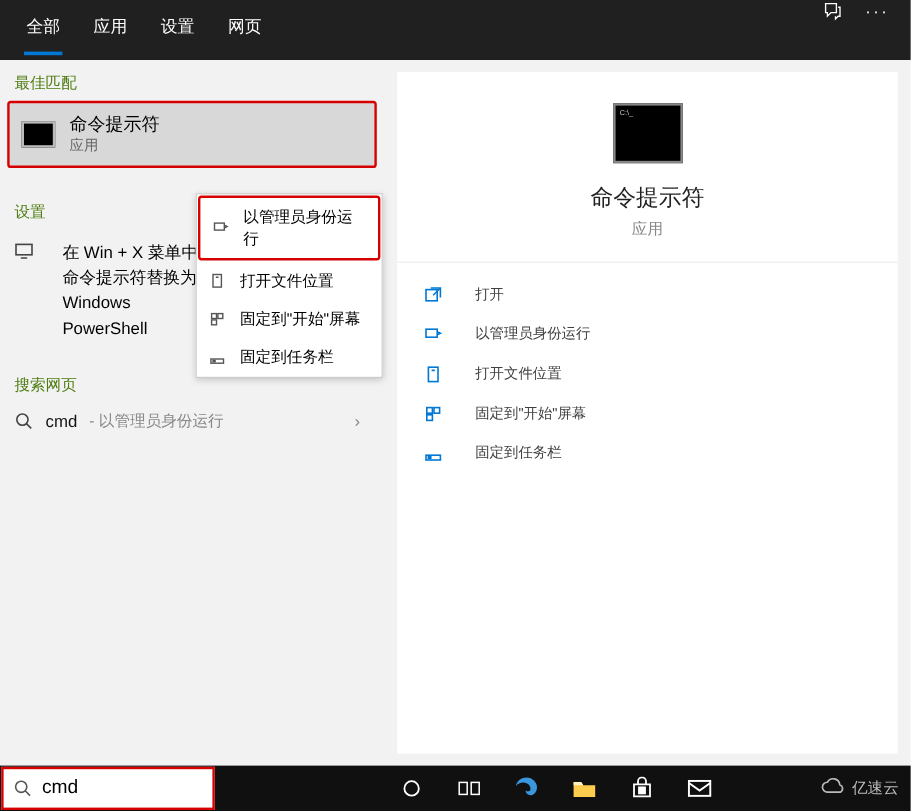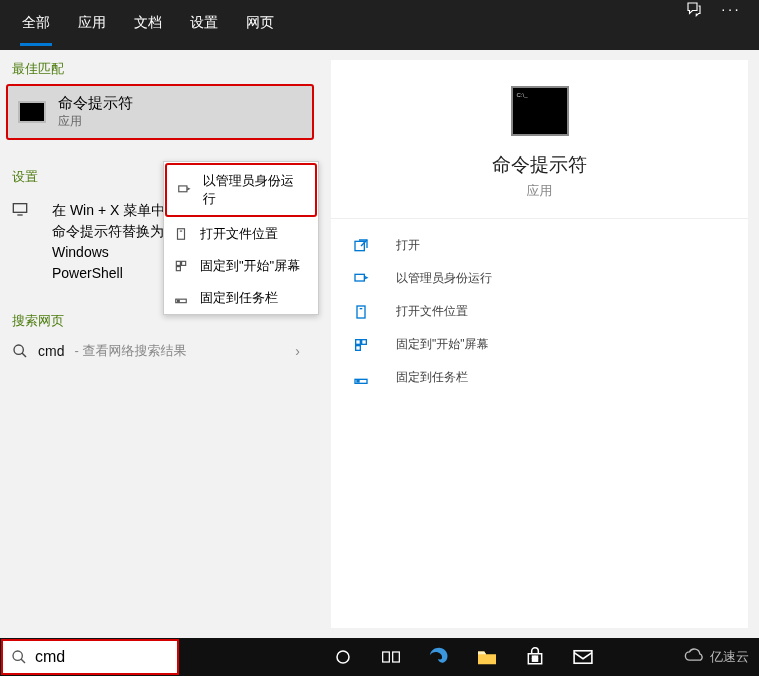--- a/index.html
+++ b/index.html
@@ -57,21 +57,20 @@
 .watermark .wm-icon { font-size: 16px; }
 
 svg { display: block; }
 </style>
 </head>
 <body>
 
 <div class="tabs">
   <div class="tab active">全部</div>
   <div class="tab">应用</div>
-  <div class="tab">文档</div>
   <div class="tab">设置</div>
   <div class="tab">网页</div>
   <div class="tab-right">
     <span>
       <svg width="18" height="18" viewBox="0 0 24 24" fill="none" stroke="#fff" stroke-width="1.5">
           <path d="M4 4h12v10H10l-4 4v-4H4z"></path>
           <path d="M18 8h2v10h-2l-3 3v-3"></path>
         </svg>
     </span>
     <span style="letter-spacing:2px">···</span>
@@ -103,21 +102,21 @@
 
     <div class="section-label" style="margin-top:8px">搜索网页</div>
     <div class="web-row">
       <span>
         <svg width="16" height="16" viewBox="0 0 24 24" fill="none" stroke="#444" stroke-width="2">
             <circle cx="10" cy="10" r="7"></circle>
             <line x1="15" y1="15" x2="21" y2="21"></line>
           </svg>
       </span>
       <span class="q">cmd</span>
-      <span class="hint"> - 查看网络搜索结果</span>
+      <span class="hint"> - 以管理员身份运行</span>
       <span class="chev">›</span>
     </div>
 
     <div class="context-menu">
       <div class="ctx-item highlight">
         <span class="ctx-icon">
           <svg width="14" height="14" viewBox="0 0 24 24" fill="none" stroke="#555" stroke-width="2">
               <rect x="3" y="5" width="14" height="10"></rect>
               <path d="M17 8l4 2-4 2"></path>
             </svg>

